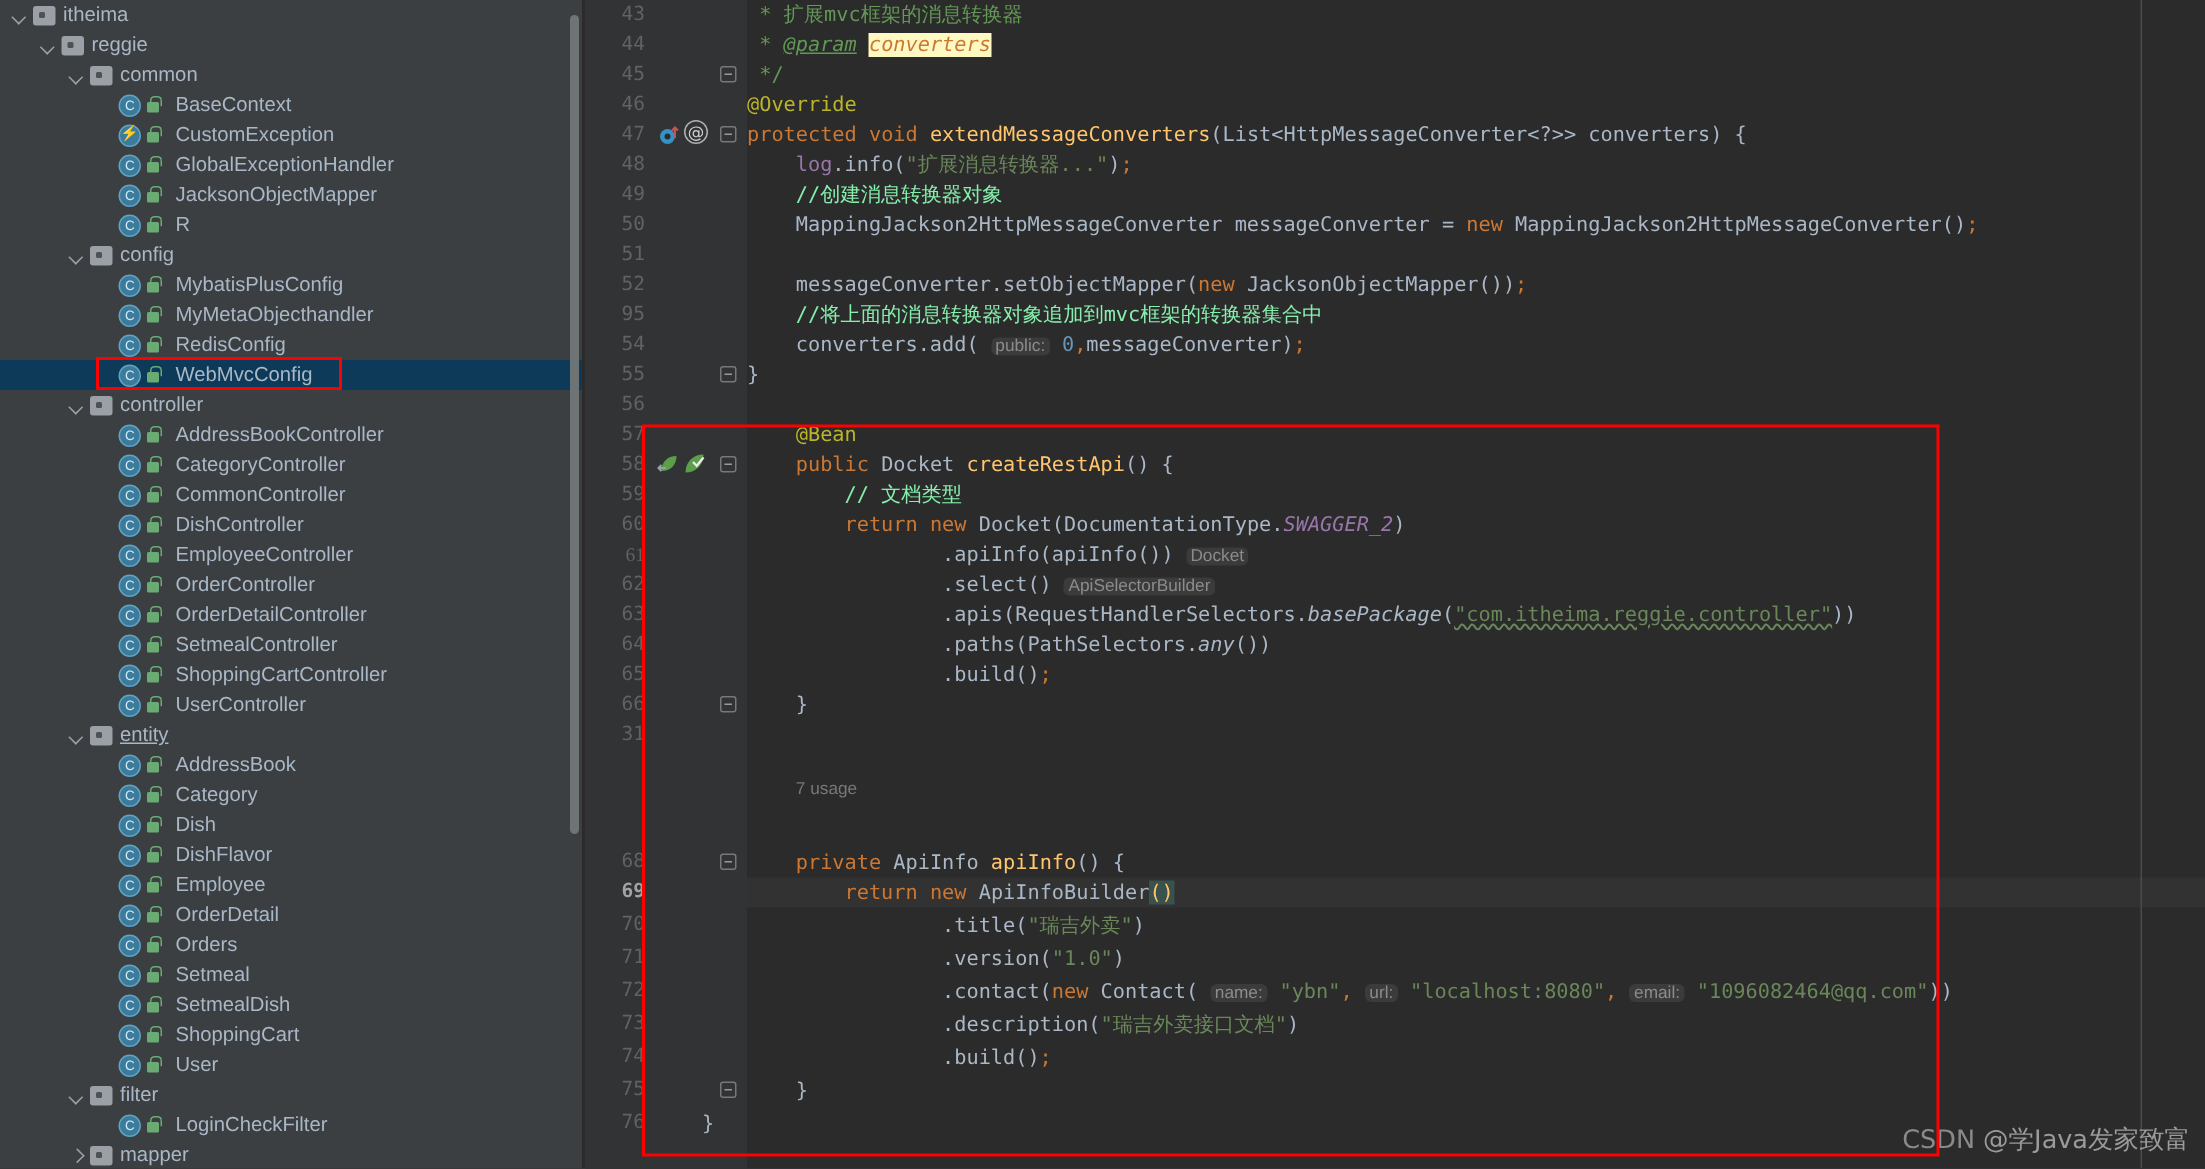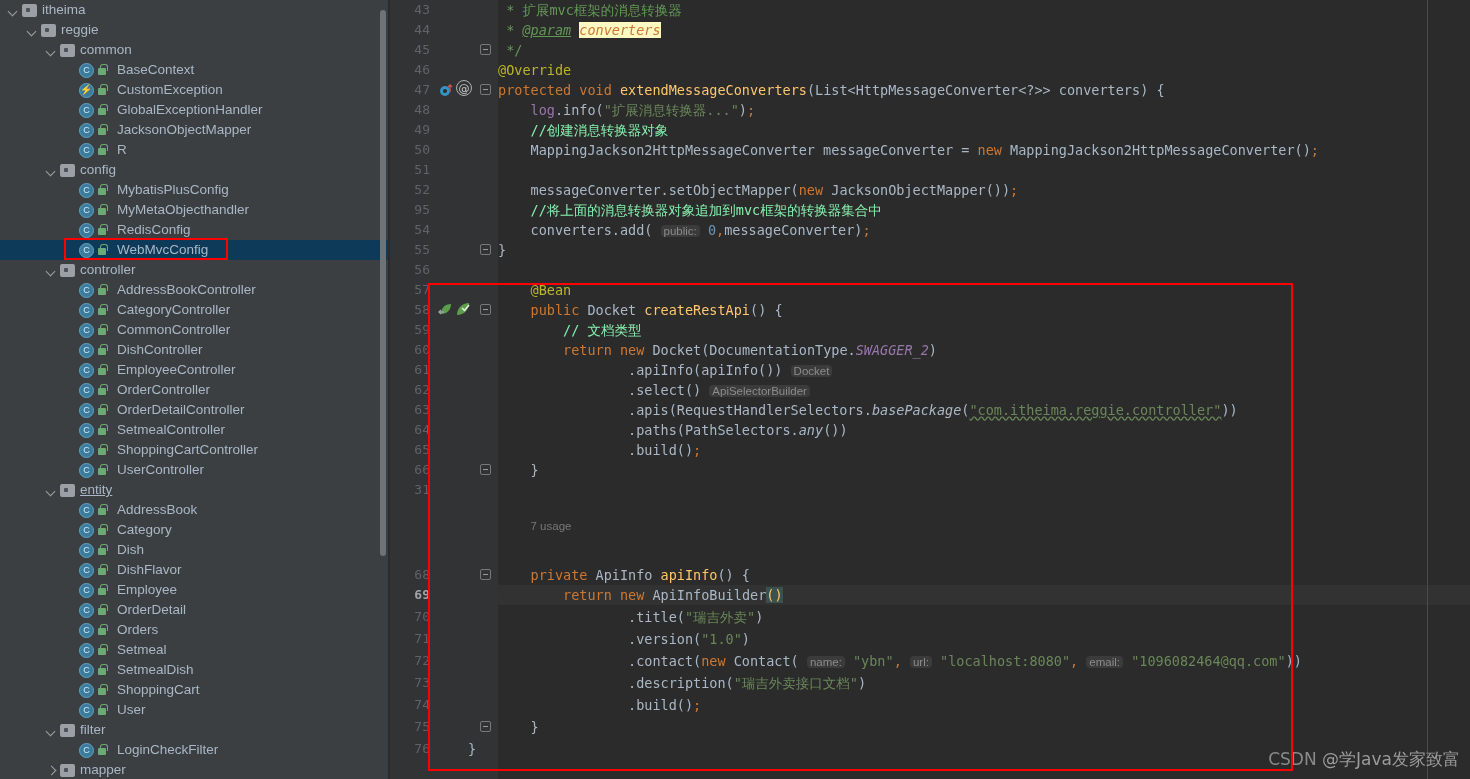--- a/index.html
+++ b/index.html
@@ -652,21 +652,21 @@
         <div class="ln" style="top: 160px;">51</div>
         <div class="ln" style="top: 180px;">52</div>
         <div class="ln" style="top: 200px;">95</div>
         <div class="ln" style="top: 220px;">54</div>
         <div class="ln" style="top: 240px;">55</div>
         <div class="ln" style="top: 260px;">56</div>
         <div class="ln" style="top: 280px;">57</div>
         <div class="ln" style="top: 300px;">58</div>
         <div class="ln" style="top: 320px;">59</div>
         <div class="ln" style="top: 340px;">60</div>
-        <div class="ln" style="top: 360px;">61</div>
+        <div class="ln" style="top: 360px; font-family: Liberation Serif, serif;">61</div>
         <div class="ln" style="top: 380px;">62</div>
         <div class="ln" style="top: 400px;">63</div>
         <div class="ln" style="top: 420px;">64</div>
         <div class="ln" style="top: 440px;">65</div>
         <div class="ln" style="top: 460px;">66</div>
         <div class="ln" style="top: 480px;">31</div>
         <div class="ln" style="top: 565px;">68</div>
         <div class="ln current" style="top: 585px;">69</div>
         <div class="ln" style="top: 607px;">70</div>
         <div class="ln" style="top: 629px;">71</div>

